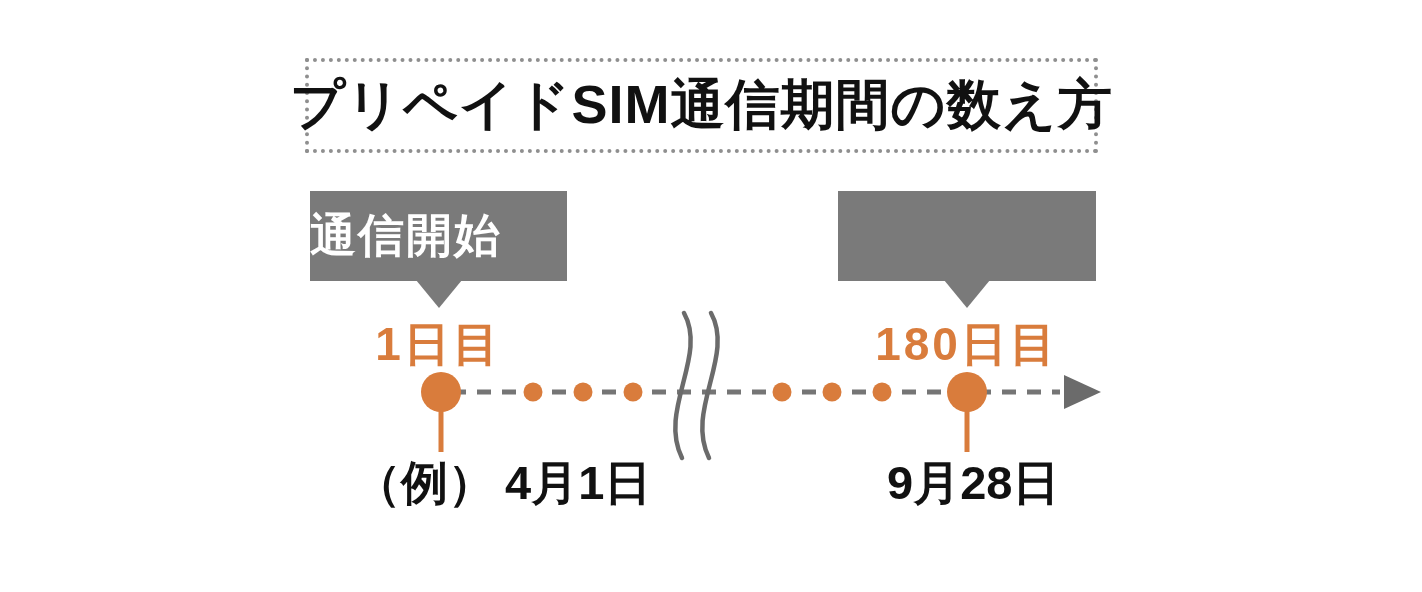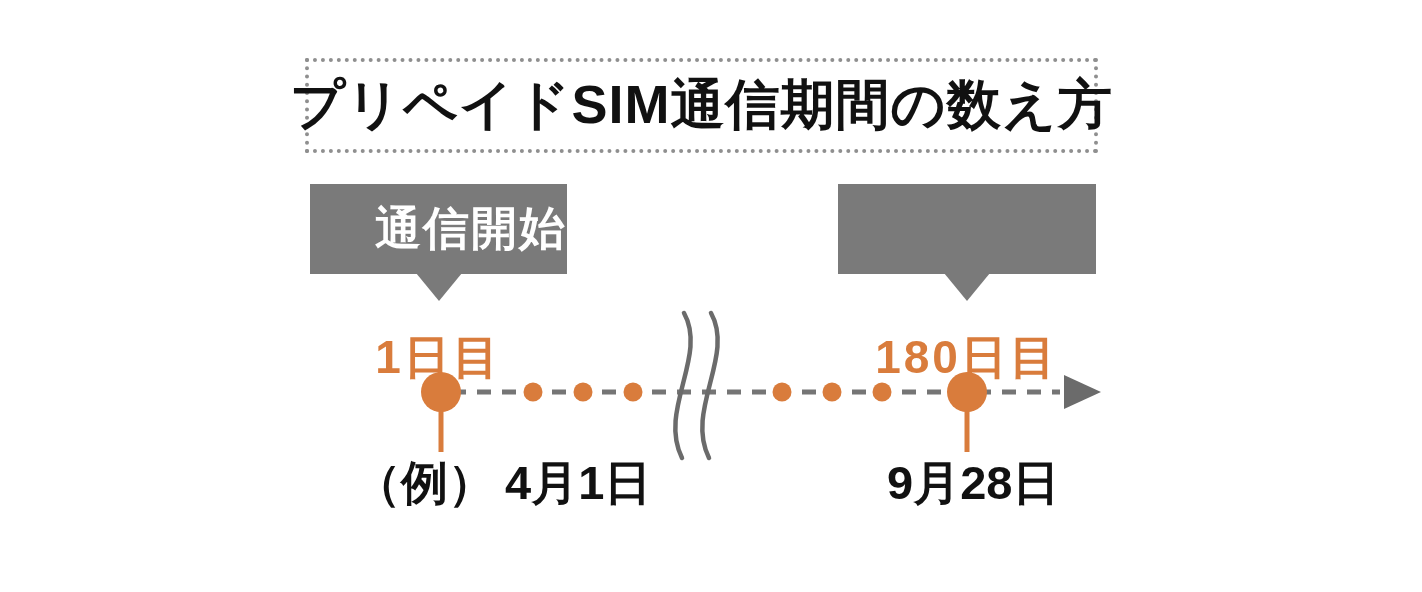--- a/index.html
+++ b/index.html
@@ -41,26 +41,26 @@
     font-size: 54px;
     font-weight: 700;
     color: var(--text-color);
     letter-spacing: 1px;
     white-space: nowrap;
   }
 
   
   .bubble {
     position: absolute;
-    top: 184px;
+    top: 191px;
     height: 90px;
     background: var(--bubble-gray);
     display: flex;
     align-items: center;
-    justify-content: flex-end;
+    justify-content: flex-start;
   }
   .bubble-start { left: 310px; width: 257px; }
   .bubble-end   { left: 838px; width: 258px; }
   .bubble-text {
     color: #ffffff;
     font-size: 46px;
     font-weight: 700;
     letter-spacing: 2px;
     white-space: nowrap;
   }
@@ -79,21 +79,20 @@
   
   .day-label {
     position: absolute;
     top: 314px;
     font-size: 46px;
     font-weight: 700;
     color: var(--orange);
     letter-spacing: 3px;
     text-align: center;
     white-space: nowrap;
-    margin-top: 13px;
   }
   .day-start { left: 310px; width: 257px; }
   .day-end   { left: 838px; width: 258px; }
 
   
   .timeline-svg {
     position: absolute;
     left: 0; top: 0;
     width: 1422px;
     height: 592px;

